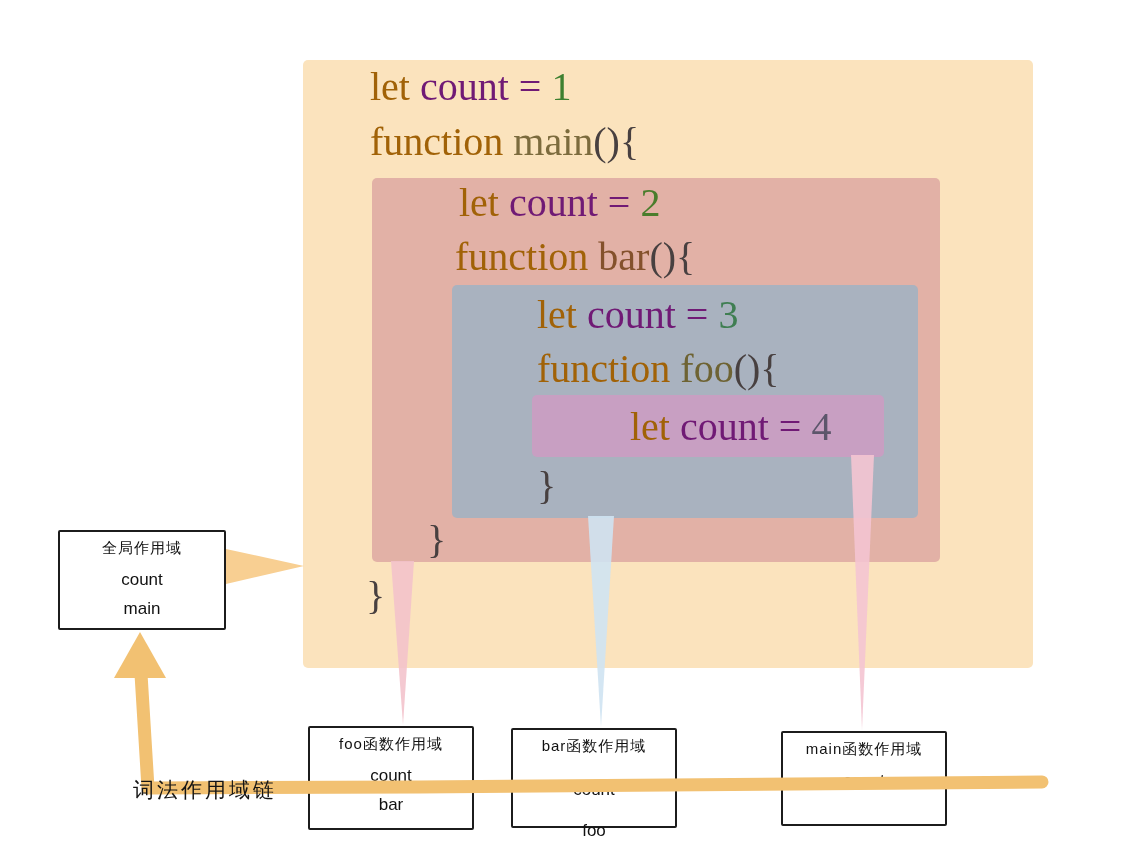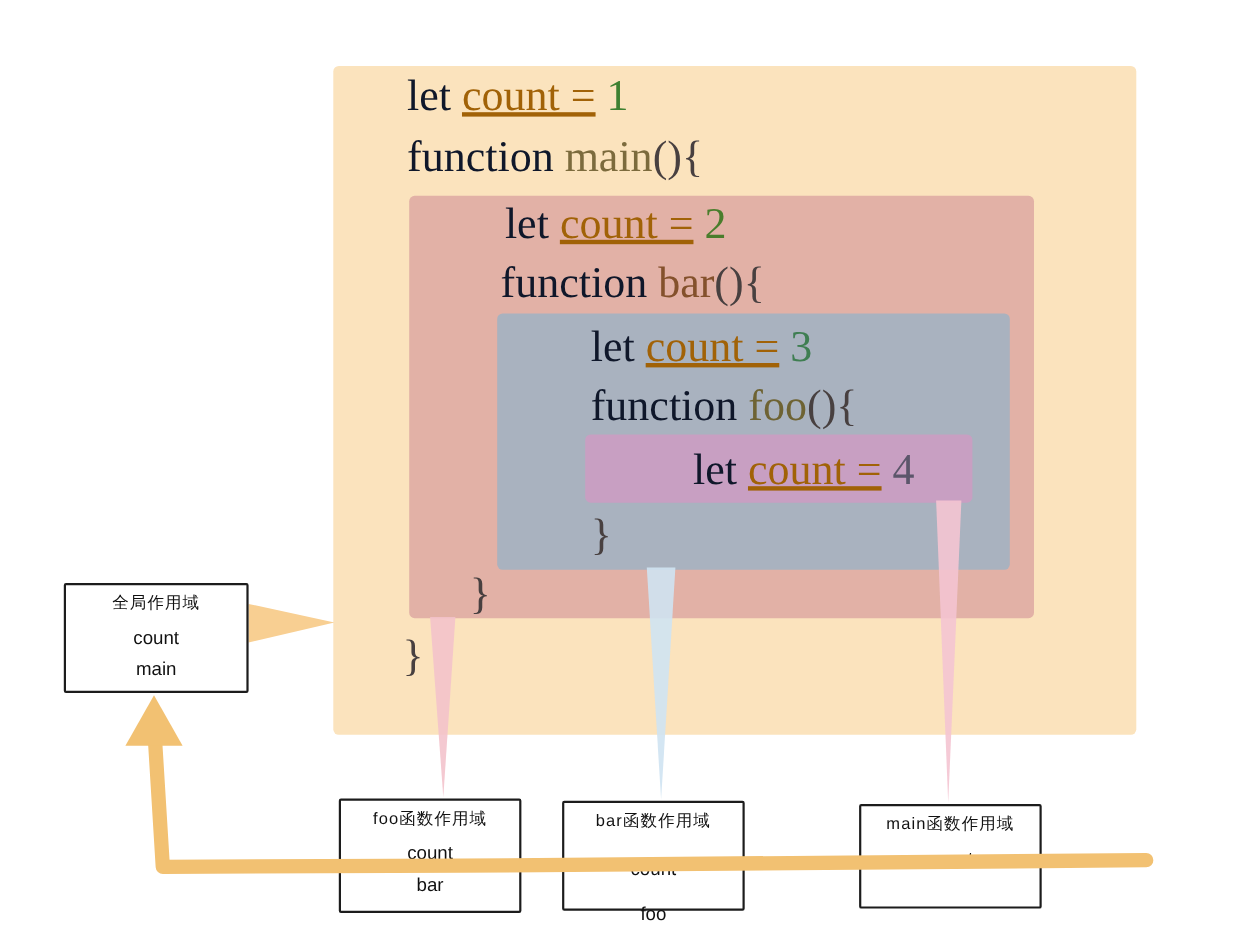--- a/index.html
+++ b/index.html
@@ -24,22 +24,22 @@
   
   .code {
     position: absolute;
     z-index: 2;
     font-family: "Liberation Serif", serif;
     font-size: 40px;
     line-height: 1.2;
     white-space: nowrap;
     color: #444040;
   }
-  .kw    { color: #0f172a; }
-  .plain { color: #a16207; text-decoration: underline; }
+  .kw    { color: #a16207; }
+  .plain { color: #701a75; }
   .punct { color: #484040; }
   .val-1 { color: #3e8030; }
   .val-2 { color: #4a7d2c; }
   .val-3 { color: #3f7e52; }
   .val-4 { color: #5c566b; }
   .fname-main { color: #7c6b3d; }
   .fname-bar  { color: #84512c; }
   .fname-foo  { color: #6e6333; }
 
   .line-g1 { left: 370px; top: 63px; }
@@ -179,14 +179,15 @@
   <div class="label-box box-foo">
     <div class="box-title">main函数作用域</div>
     <div class="box-item">count</div>
   </div>
 
   <svg class="arrow-svg" viewBox="0 0 1142 864">
     <path d="M 1042 782 L 420 787 L 148 788 L 141 674" fill="none" stroke="#f2c172" stroke-width="13" stroke-linecap="round" stroke-linejoin="round"></path>
     <polygon points="140,632 114,678 166,678" fill="#f2c172"></polygon>
   </svg>
 
+  <div class="chain-label">词法作用域链</div>
 
 </div>
 
 </body></html>

